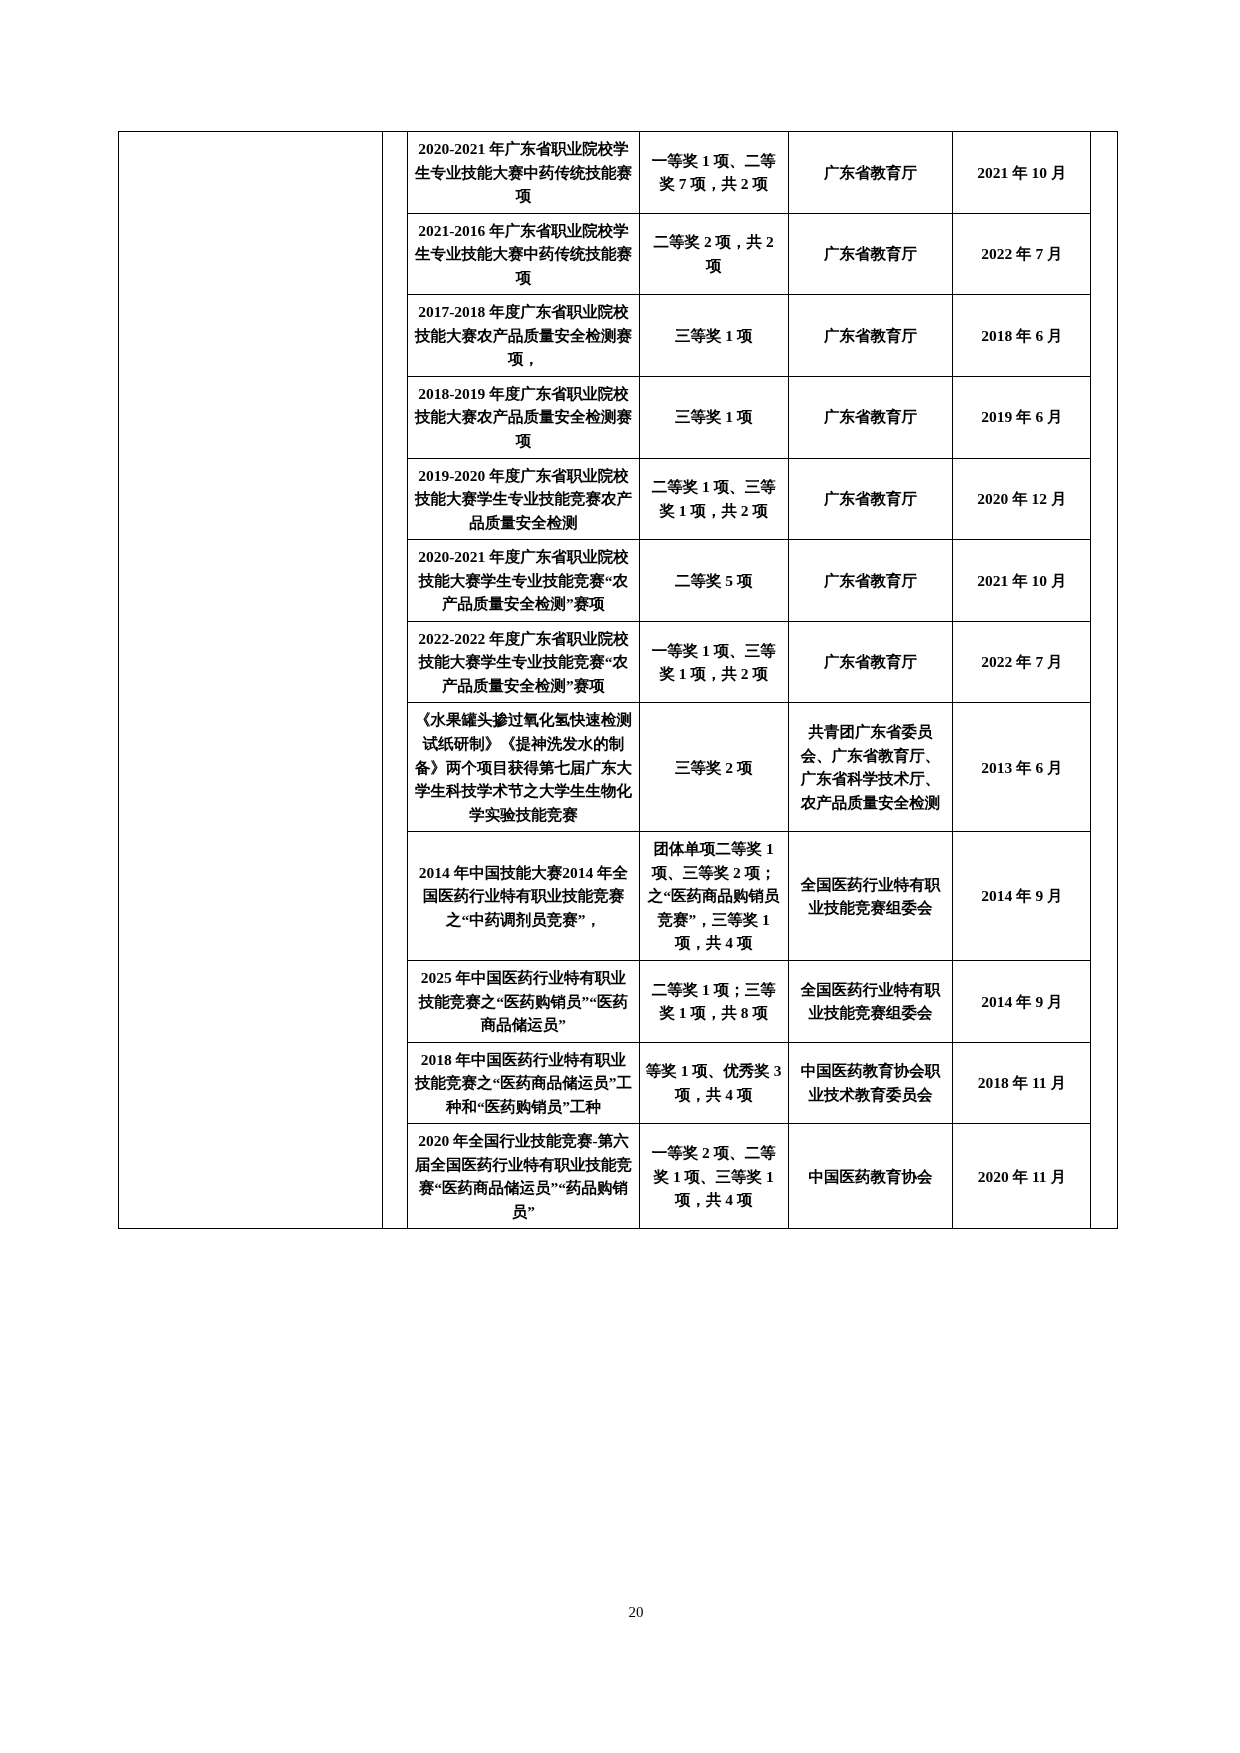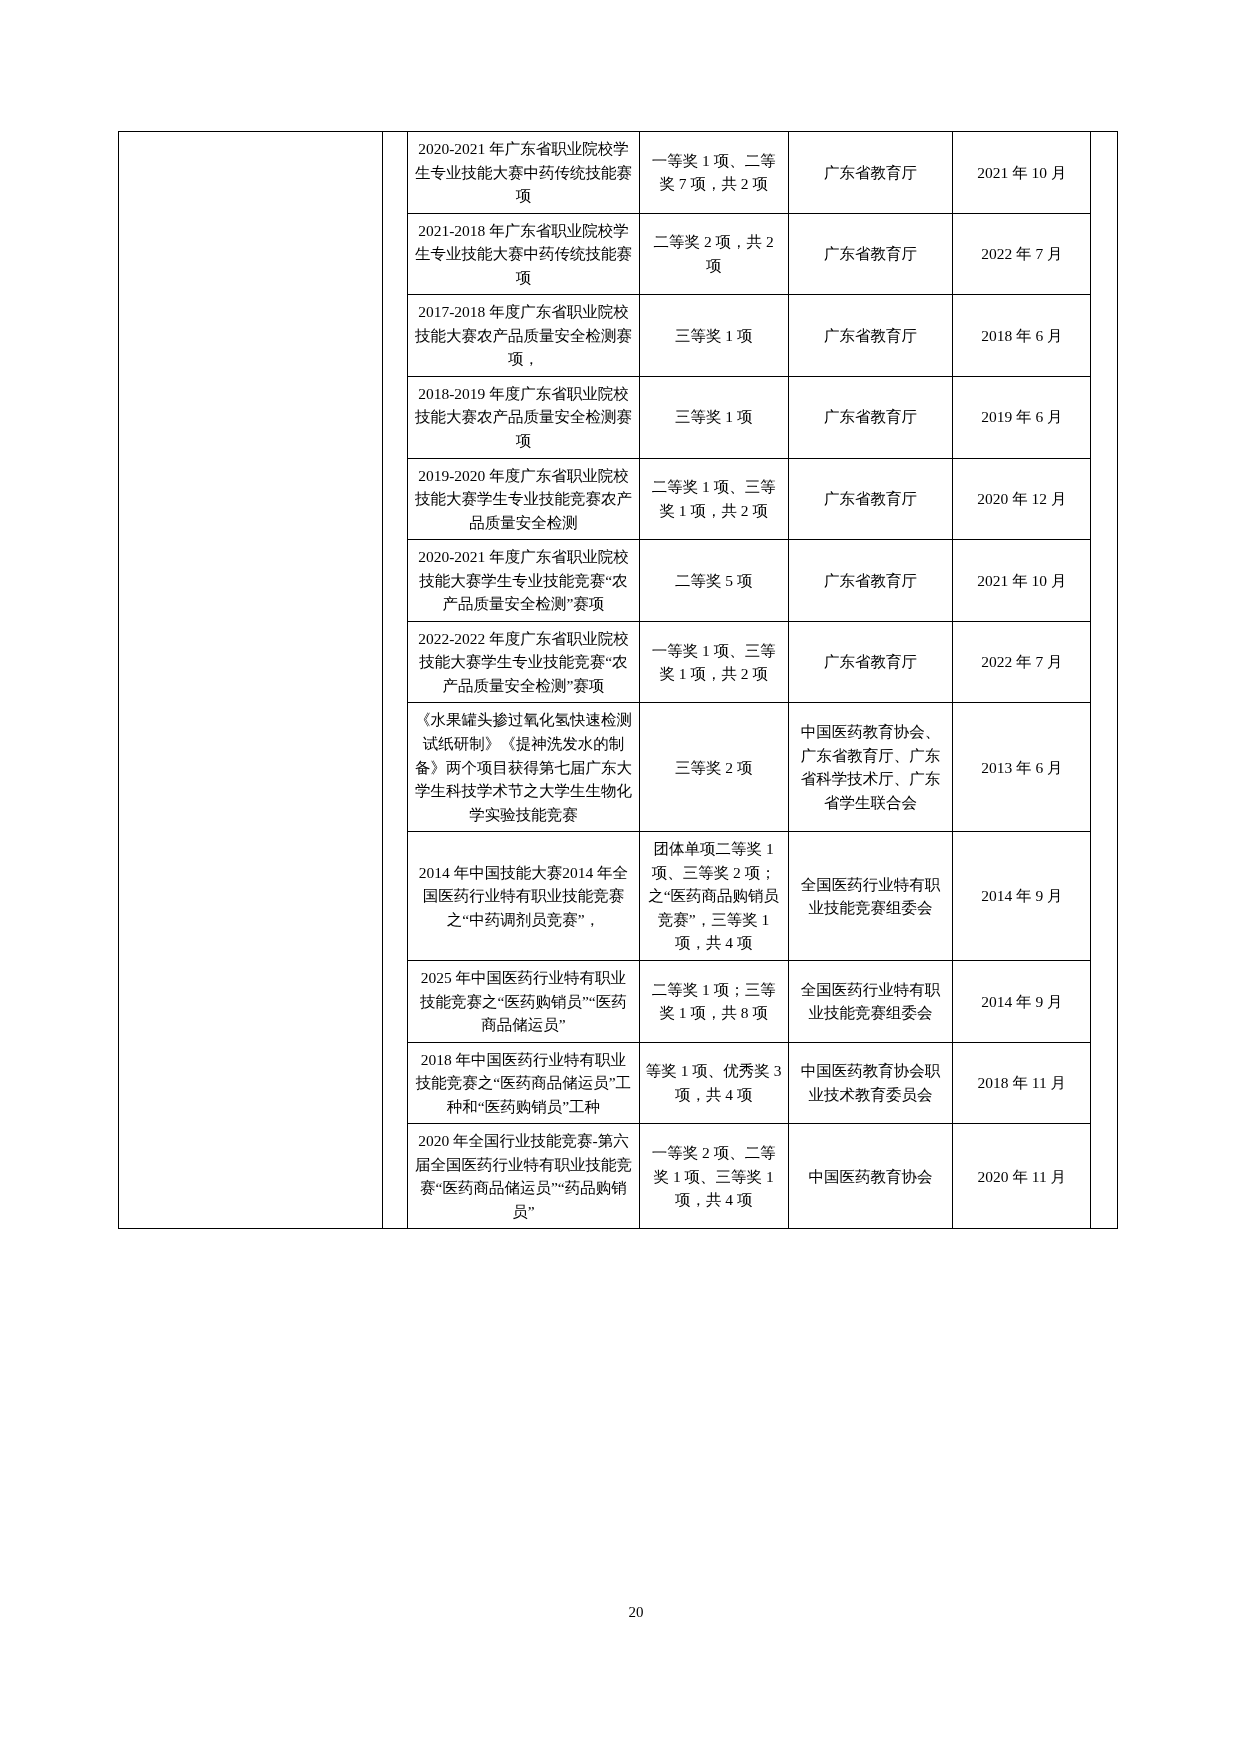--- a/index.html
+++ b/index.html
@@ -20,20 +20,21 @@
     height: 1753px;
     box-sizing: border-box;
   }
   .doc-table {
     position: absolute;
     top: 131px;
     left: 118px;
     width: 1000px;
     border-collapse: collapse;
     table-layout: fixed;
+    font-weight: bold;
   }
   .doc-table td {
     border: 1px solid #000000;
     vertical-align: middle;
     padding: 5px 6px;
     font-size: 15.5px;
     line-height: 1.52;
     text-align: center;
     font-family: "Liberation Serif", "DejaVu Serif", serif;
   }
@@ -83,21 +84,21 @@
         <td class="c0" rowspan="12"></td>
         <td class="c1" rowspan="12"></td>
         <td class="c2 cell-name">2020-2021 年广东省职业院校学生专业技能大赛中药传统技能赛项</td>
         <td class="c3 cell-award">一等奖 1 项、二等奖 7 项，共 2 项</td>
         <td class="c4 cell-org">广东省教育厅</td>
         <td class="c5 cell-date">2021 年 10 月</td>
         <td class="c6" rowspan="12"></td>
       </tr>
 
       <tr>
-        <td class="c2 cell-name">2021-2018 年广东省职业院校学生专业技能大赛中药传统技能赛项</td>
+        <td class="c2 cell-name">2021-2016 年广东省职业院校学生专业技能大赛中药传统技能赛项</td>
         <td class="c3 cell-award">二等奖 2 项，共 2 项</td>
         <td class="c4 cell-org">广东省教育厅</td>
         <td class="c5 cell-date">2022 年 7 月</td>
       </tr>
 
       <tr>
         <td class="c2 cell-name">2017-2018 年度广东省职业院校技能大赛农产品质量安全检测赛项，</td>
         <td class="c3 cell-award">三等奖 1 项</td>
         <td class="c4 cell-org">广东省教育厅</td>
         <td class="c5 cell-date">2018 年 6 月</td>
@@ -127,21 +128,21 @@
       <tr>
         <td class="c2 cell-name">2022-2022 年度广东省职业院校技能大赛学生专业技能竞赛“农产品质量安全检测”赛项</td>
         <td class="c3 cell-award">一等奖 1 项、三等奖 1 项，共 2 项</td>
         <td class="c4 cell-org">广东省教育厅</td>
         <td class="c5 cell-date">2022 年 7 月</td>
       </tr>
 
       <tr>
         <td class="c2 cell-name">《水果罐头掺过氧化氢快速检测试纸研制》《提神洗发水的制备》两个项目获得第七届广东大学生科技学术节之大学生生物化学实验技能竞赛</td>
         <td class="c3 cell-award">三等奖 2 项</td>
-        <td class="c4 cell-org">中国医药教育协会、广东省教育厅、广东省科学技术厅、广东省学生联合会</td>
+        <td class="c4 cell-org">共青团广东省委员会、广东省教育厅、广东省科学技术厅、农产品质量安全检测</td>
         <td class="c5 cell-date">2013 年 6 月</td>
       </tr>
 
       <tr>
         <td class="c2 cell-name">2014 年中国技能大赛2014 年全国医药行业特有职业技能竞赛之“中药调剂员竞赛”，</td>
         <td class="c3 cell-award">团体单项二等奖 1 项、三等奖 2 项；之“医药商品购销员竞赛”，三等奖 1 项，共 4 项</td>
         <td class="c4 cell-org">全国医药行业特有职业技能竞赛组委会</td>
         <td class="c5 cell-date">2014 年 9 月</td>
       </tr>
 

